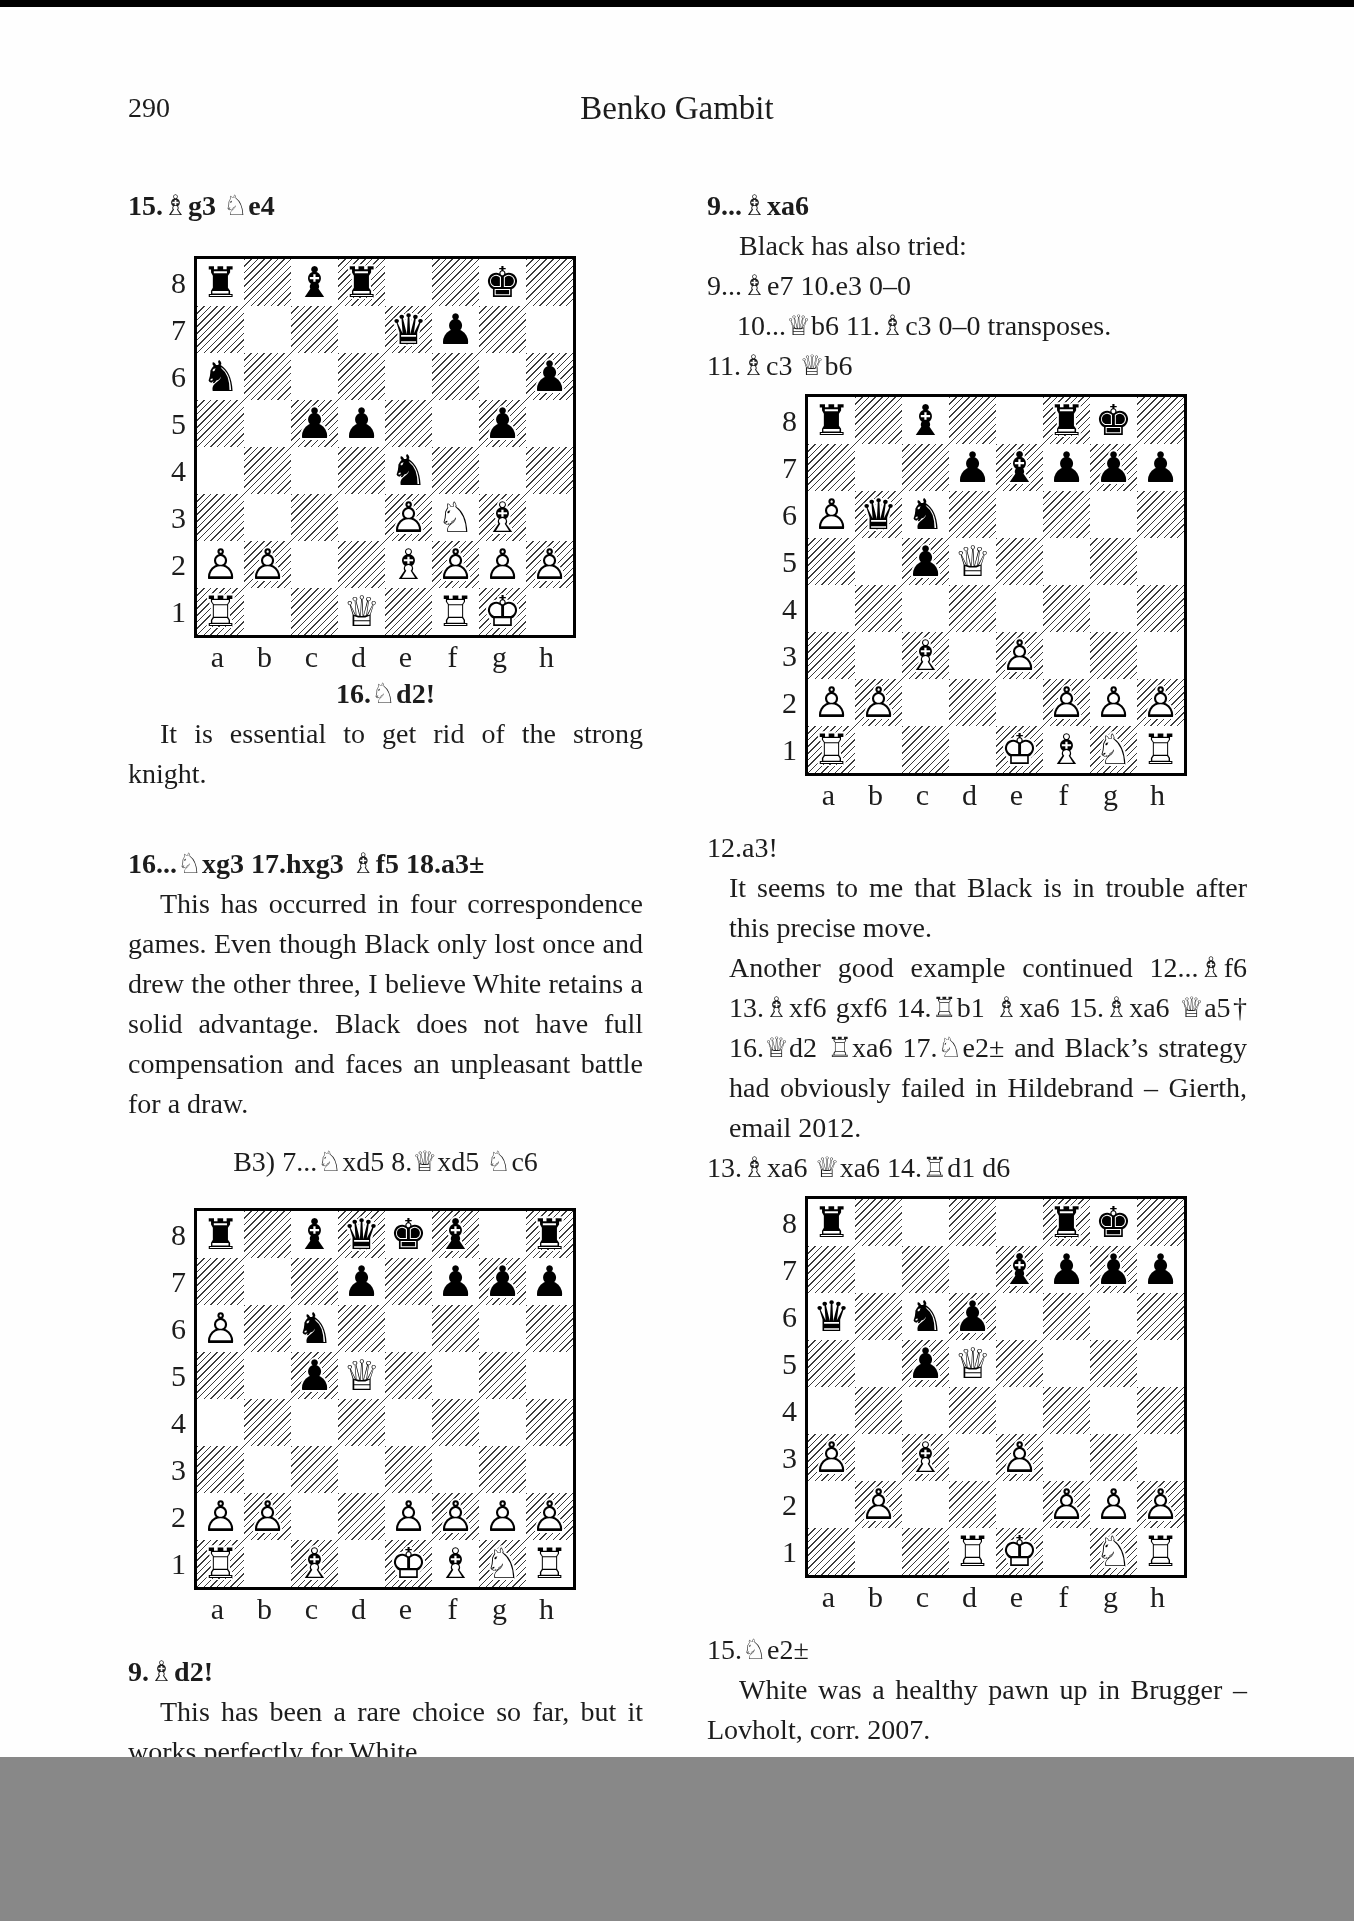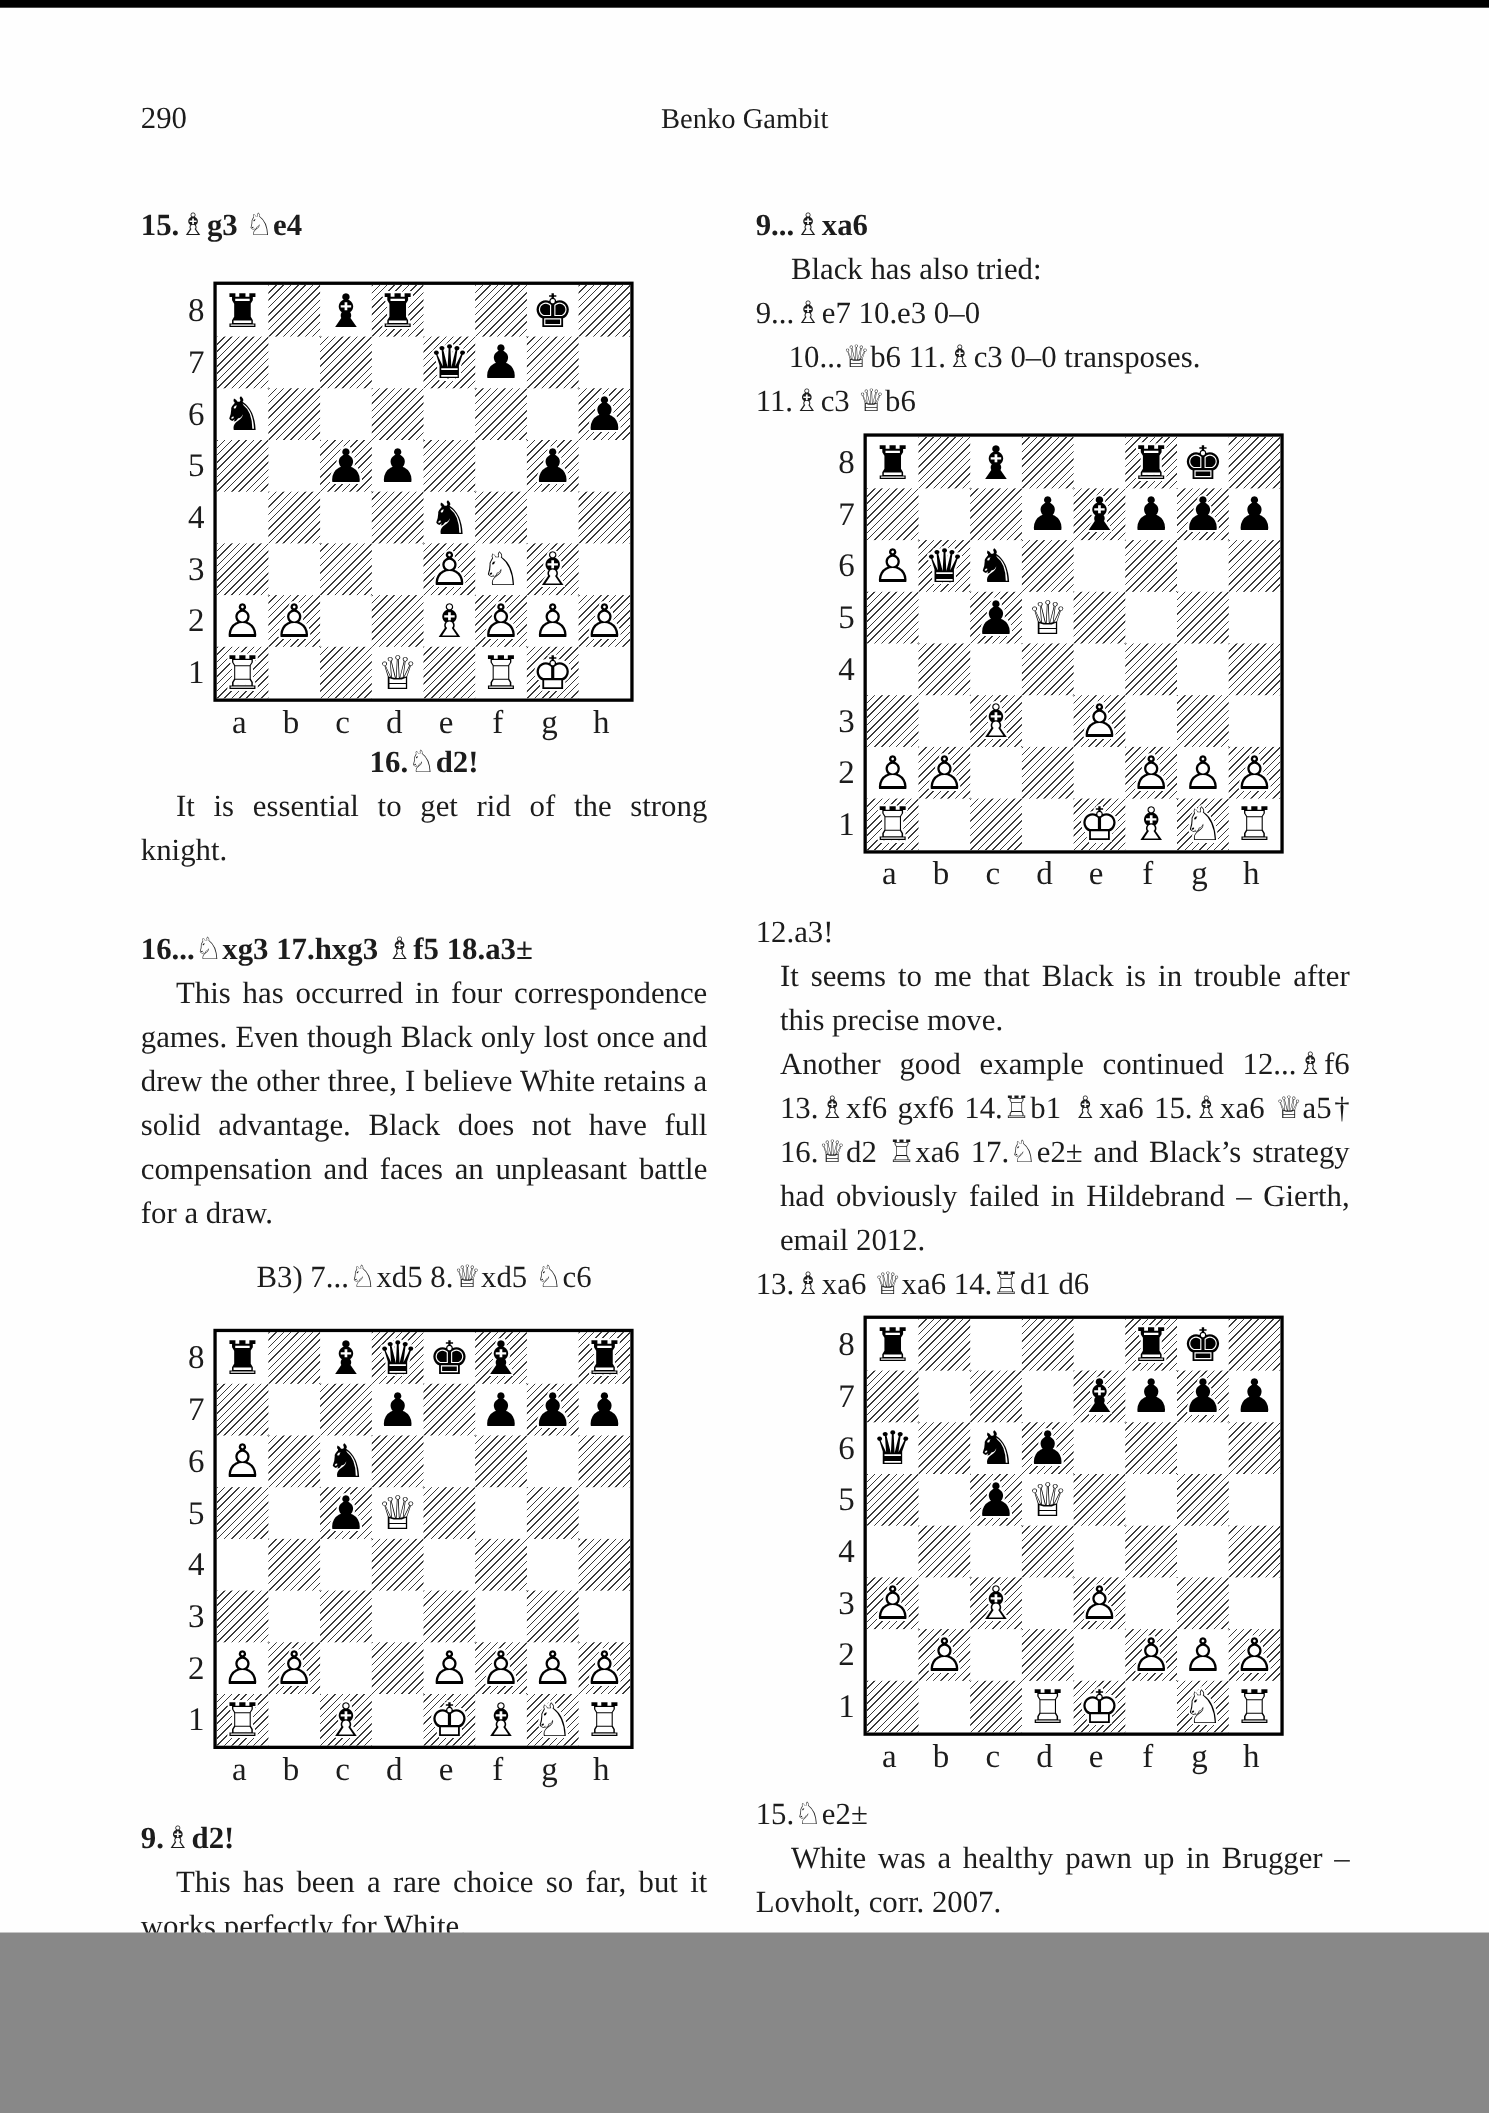--- a/index.html
+++ b/index.html
@@ -9,22 +9,22 @@
     background:#fefefe;
     color:#1c1c1c;
     font-family:"Liberation Serif","DejaVu Sans",serif;
     font-size:28px;
     line-height:40px;
     overflow:hidden;
   }
   .top-bar{position:absolute;top:0;left:0;width:100%;height:7px;background:#000;}
   .header{position:relative;padding-top:88px;height:40px;}
   .page-num{position:absolute;left:128px;top:88px;}
-  .book-title{text-align:center;font-size:26px;}
-  .columns{display:flex;padding:0 60px 0 128px;margin-top:58px;column-gap:44px;}
+  .book-title{text-align:center;font-size:33px;}
+  .columns{display:flex;padding:0 60px 0 128px;margin-top:58px;column-gap:64px;}
   .col-left{width:515px;}
   .col-right{width:540px;}
   .move-bold{font-weight:bold;}
   .center-bold{font-weight:normal;text-align:center;}
   .para-indent{text-indent:32px;text-align:justify;}
   .para-block{margin-left:22px;text-align:justify;}
   .line-indent{padding-left:30px;font-family:Liberation Serif, serif;}
   
   .diagram{
     display:grid;

